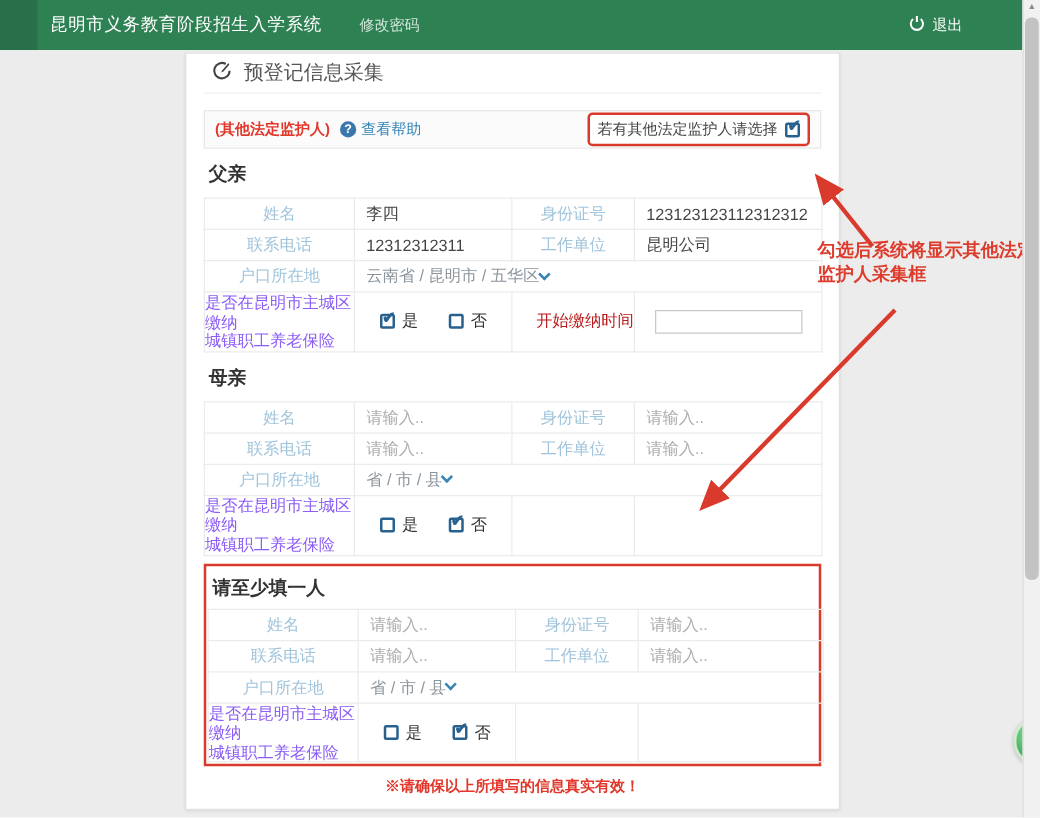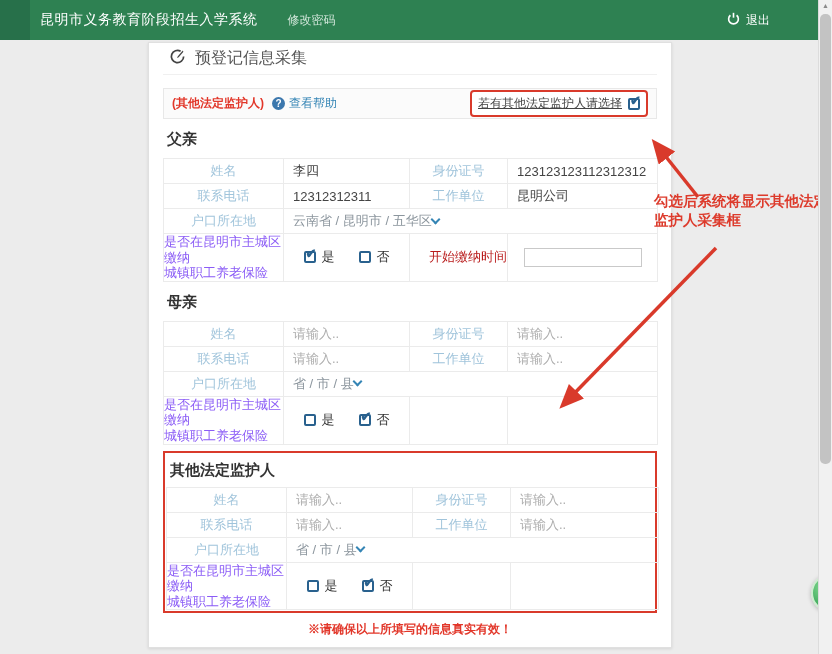--- a/index.html
+++ b/index.html
@@ -26,21 +26,21 @@
 
   
   .step-bar { margin-top:13px; border:1px solid #e8e8e8; background:#fbfbfb; height:31px;
               display:flex; align-items:center; padding:0 8px; }
   .step-title { font-weight:bold; color:#333; font-size:13.5px; }
   .step-note { color:#e2372a; font-weight:bold; font-size:12px; }
   .help-link { color:#3585b5; margin-left:8px; display:flex; align-items:center; gap:4px; cursor:pointer; font-size:12px; }
   .help-icon { width:13px; height:13px; border-radius:50%; background:#3b77ad; color:#fff; font-size:10px;
                display:inline-flex; align-items:center; justify-content:center; font-weight:bold; flex:0 0 auto; }
   .guardian-check { margin-left:auto; display:flex; align-items:center; gap:6px; color:#444; font-size:12px;
-                    padding:3px 6px; border:2px solid #d93a2b; border-radius:4px; cursor:pointer; background:#fff;text-decoration:underline; }
+                    padding:3px 6px; border:2px solid #d93a2b; border-radius:4px; cursor:pointer; background:#fff; }
 
   
   .section-title { font-size:15px; font-weight:bold; color:#333; padding:11px 4px 9px; }
   table.grid { width:100%; border-collapse:collapse; table-layout:fixed; }
   table.grid td { border:1px solid #ebebeb; height:25px; font-size:13px; padding:0; overflow:hidden; }
   td.lbl { color:#a0c4db; text-align:center; }
   td.lbl-sm { color:#8b5cf6; font-size:10px; line-height:1.2; }
   td.val input { width:100%; height:23px; border:none; outline:none; font-size:13px; color:#444;
                  padding:0 9px; background:transparent; font-family:"Liberation Sans", sans-serif; }
   td.val input::placeholder { color:#aeaeae; }
@@ -223,21 +223,21 @@
           </div>
         </td>
         <td></td>
         <td></td>
       </tr>
     </tbody>
       </table>
   </div>
 
   <div class="red-box">
-    <div class="section-title">其他法定监护人</div>
+    <div class="section-title">请至少填一人</div>
     <table class="grid">
       <colgroup>
           <col style="width:120px">
           <col style="width:126px">
           <col style="width:98px">
           <col style="width:148px">
         </colgroup>
       <tbody>
           <tr>
         <td class="lbl">姓名</td>

